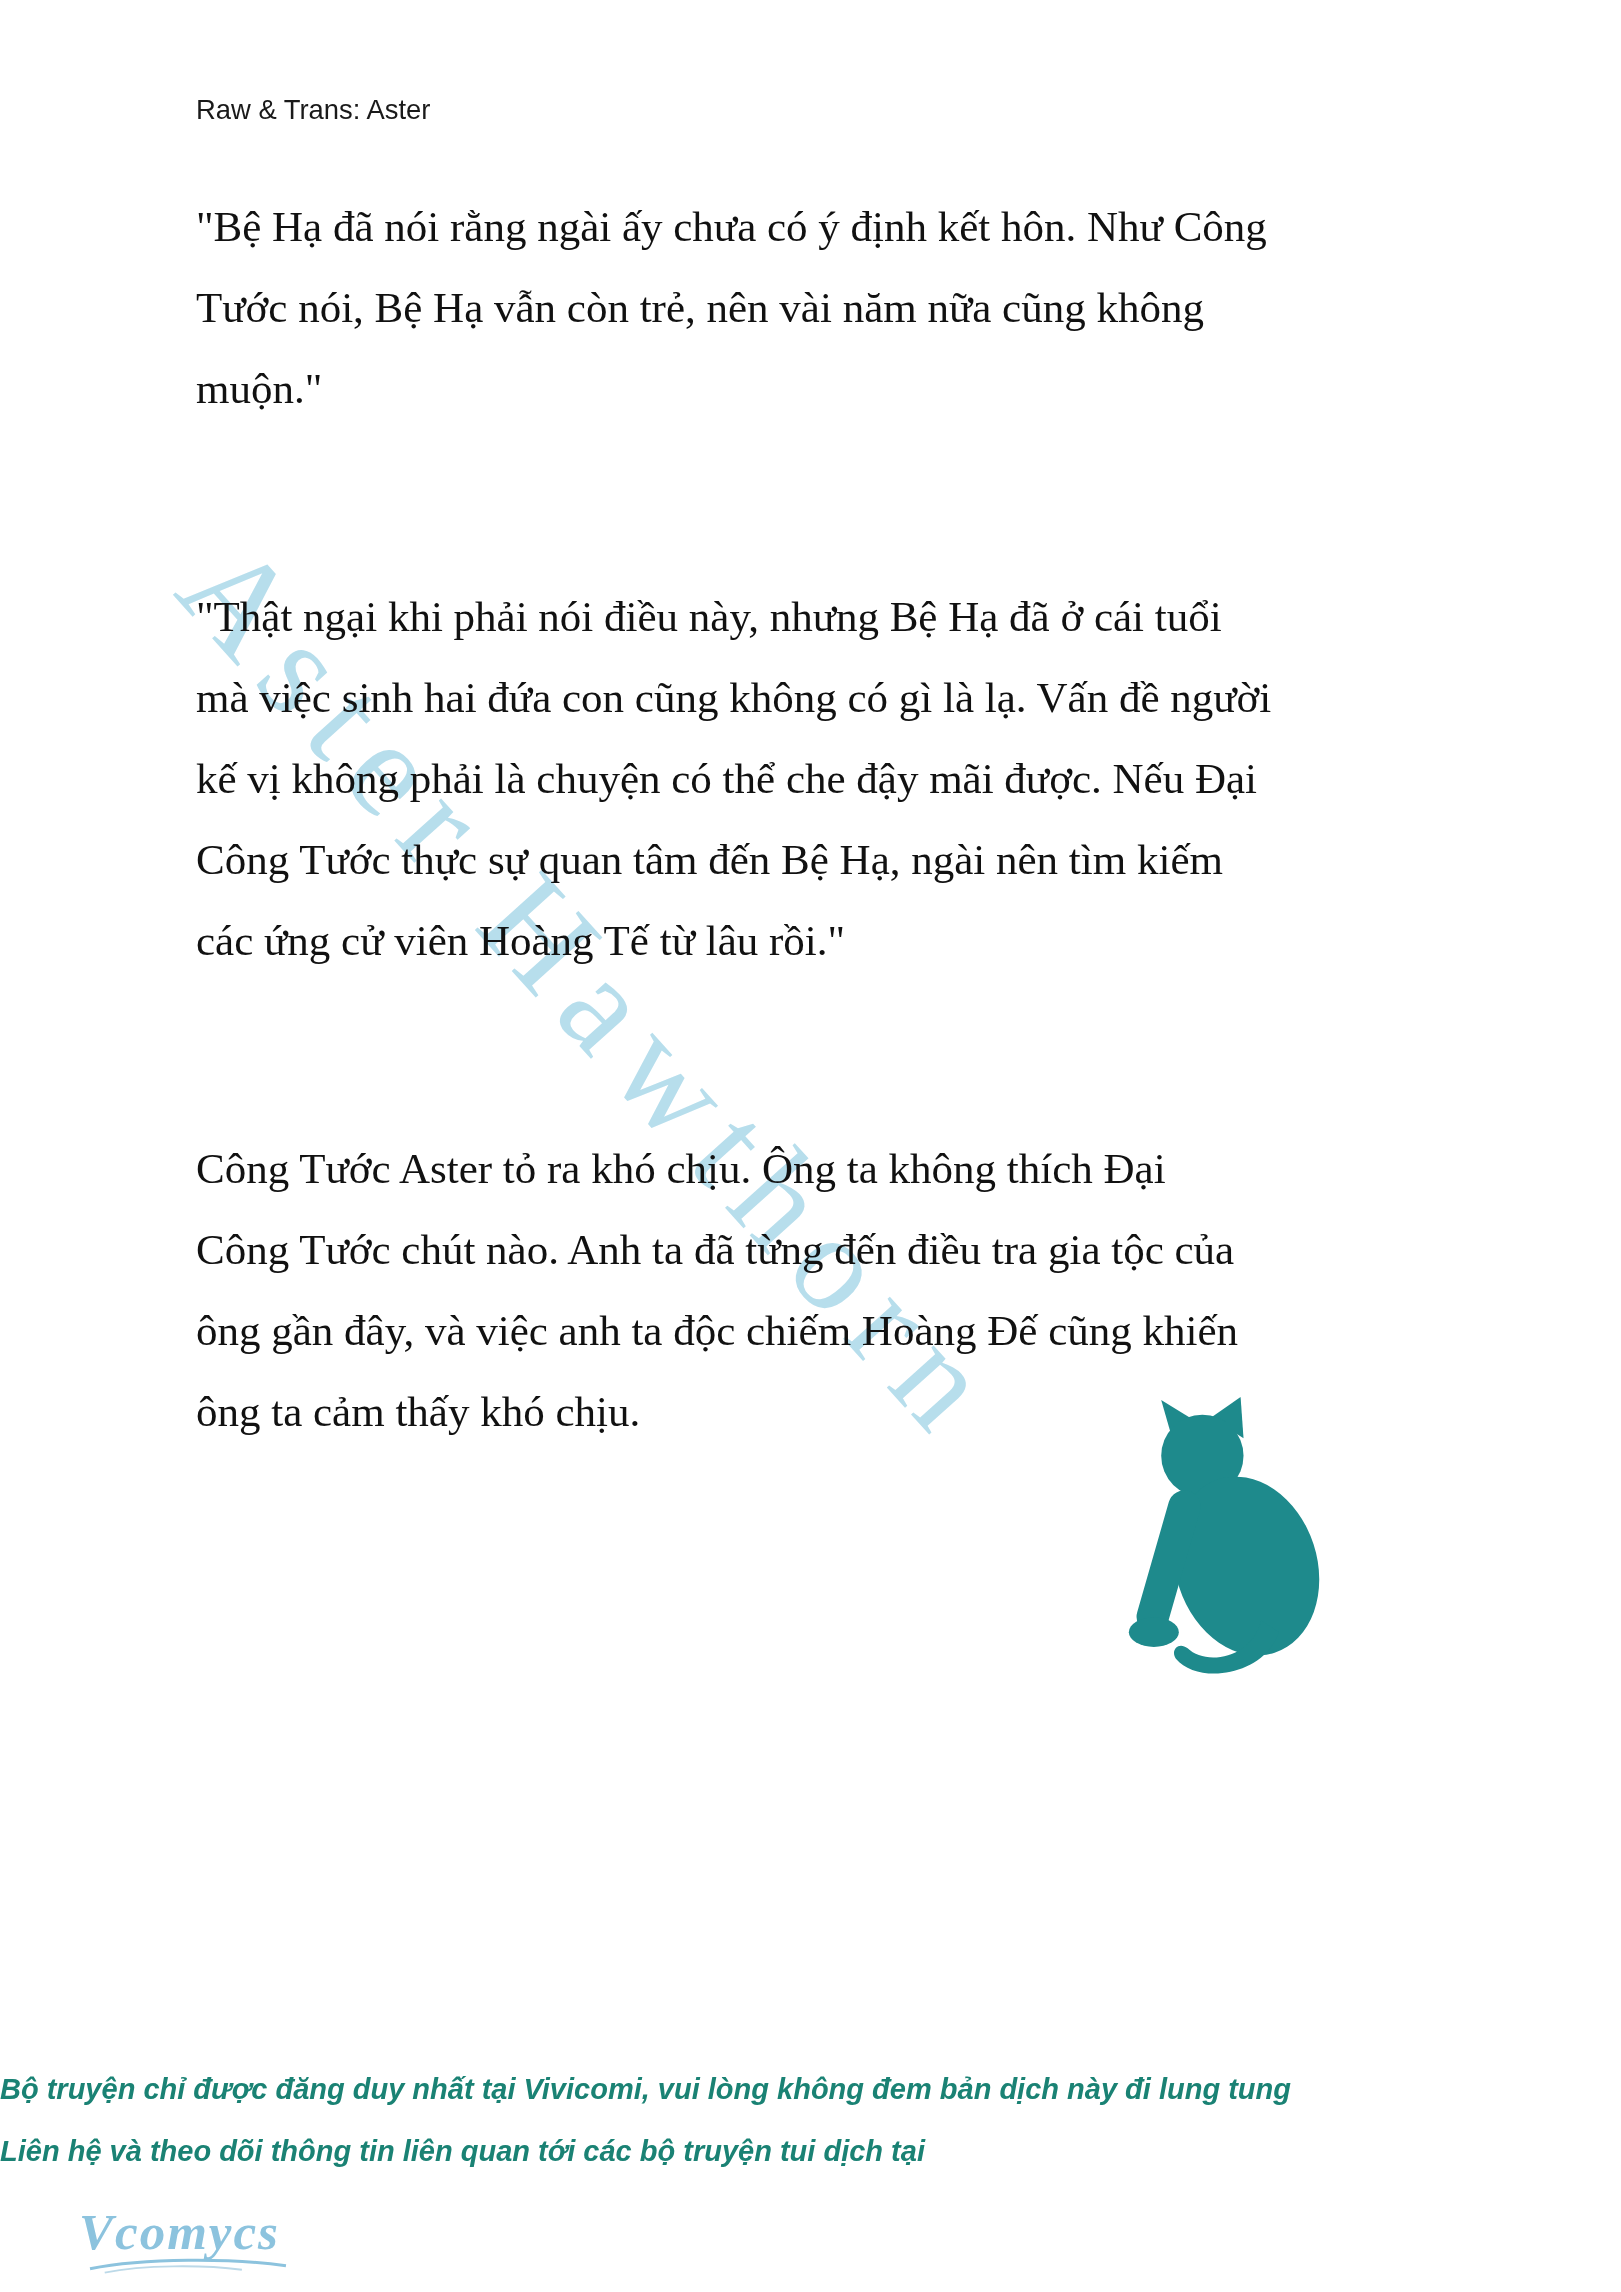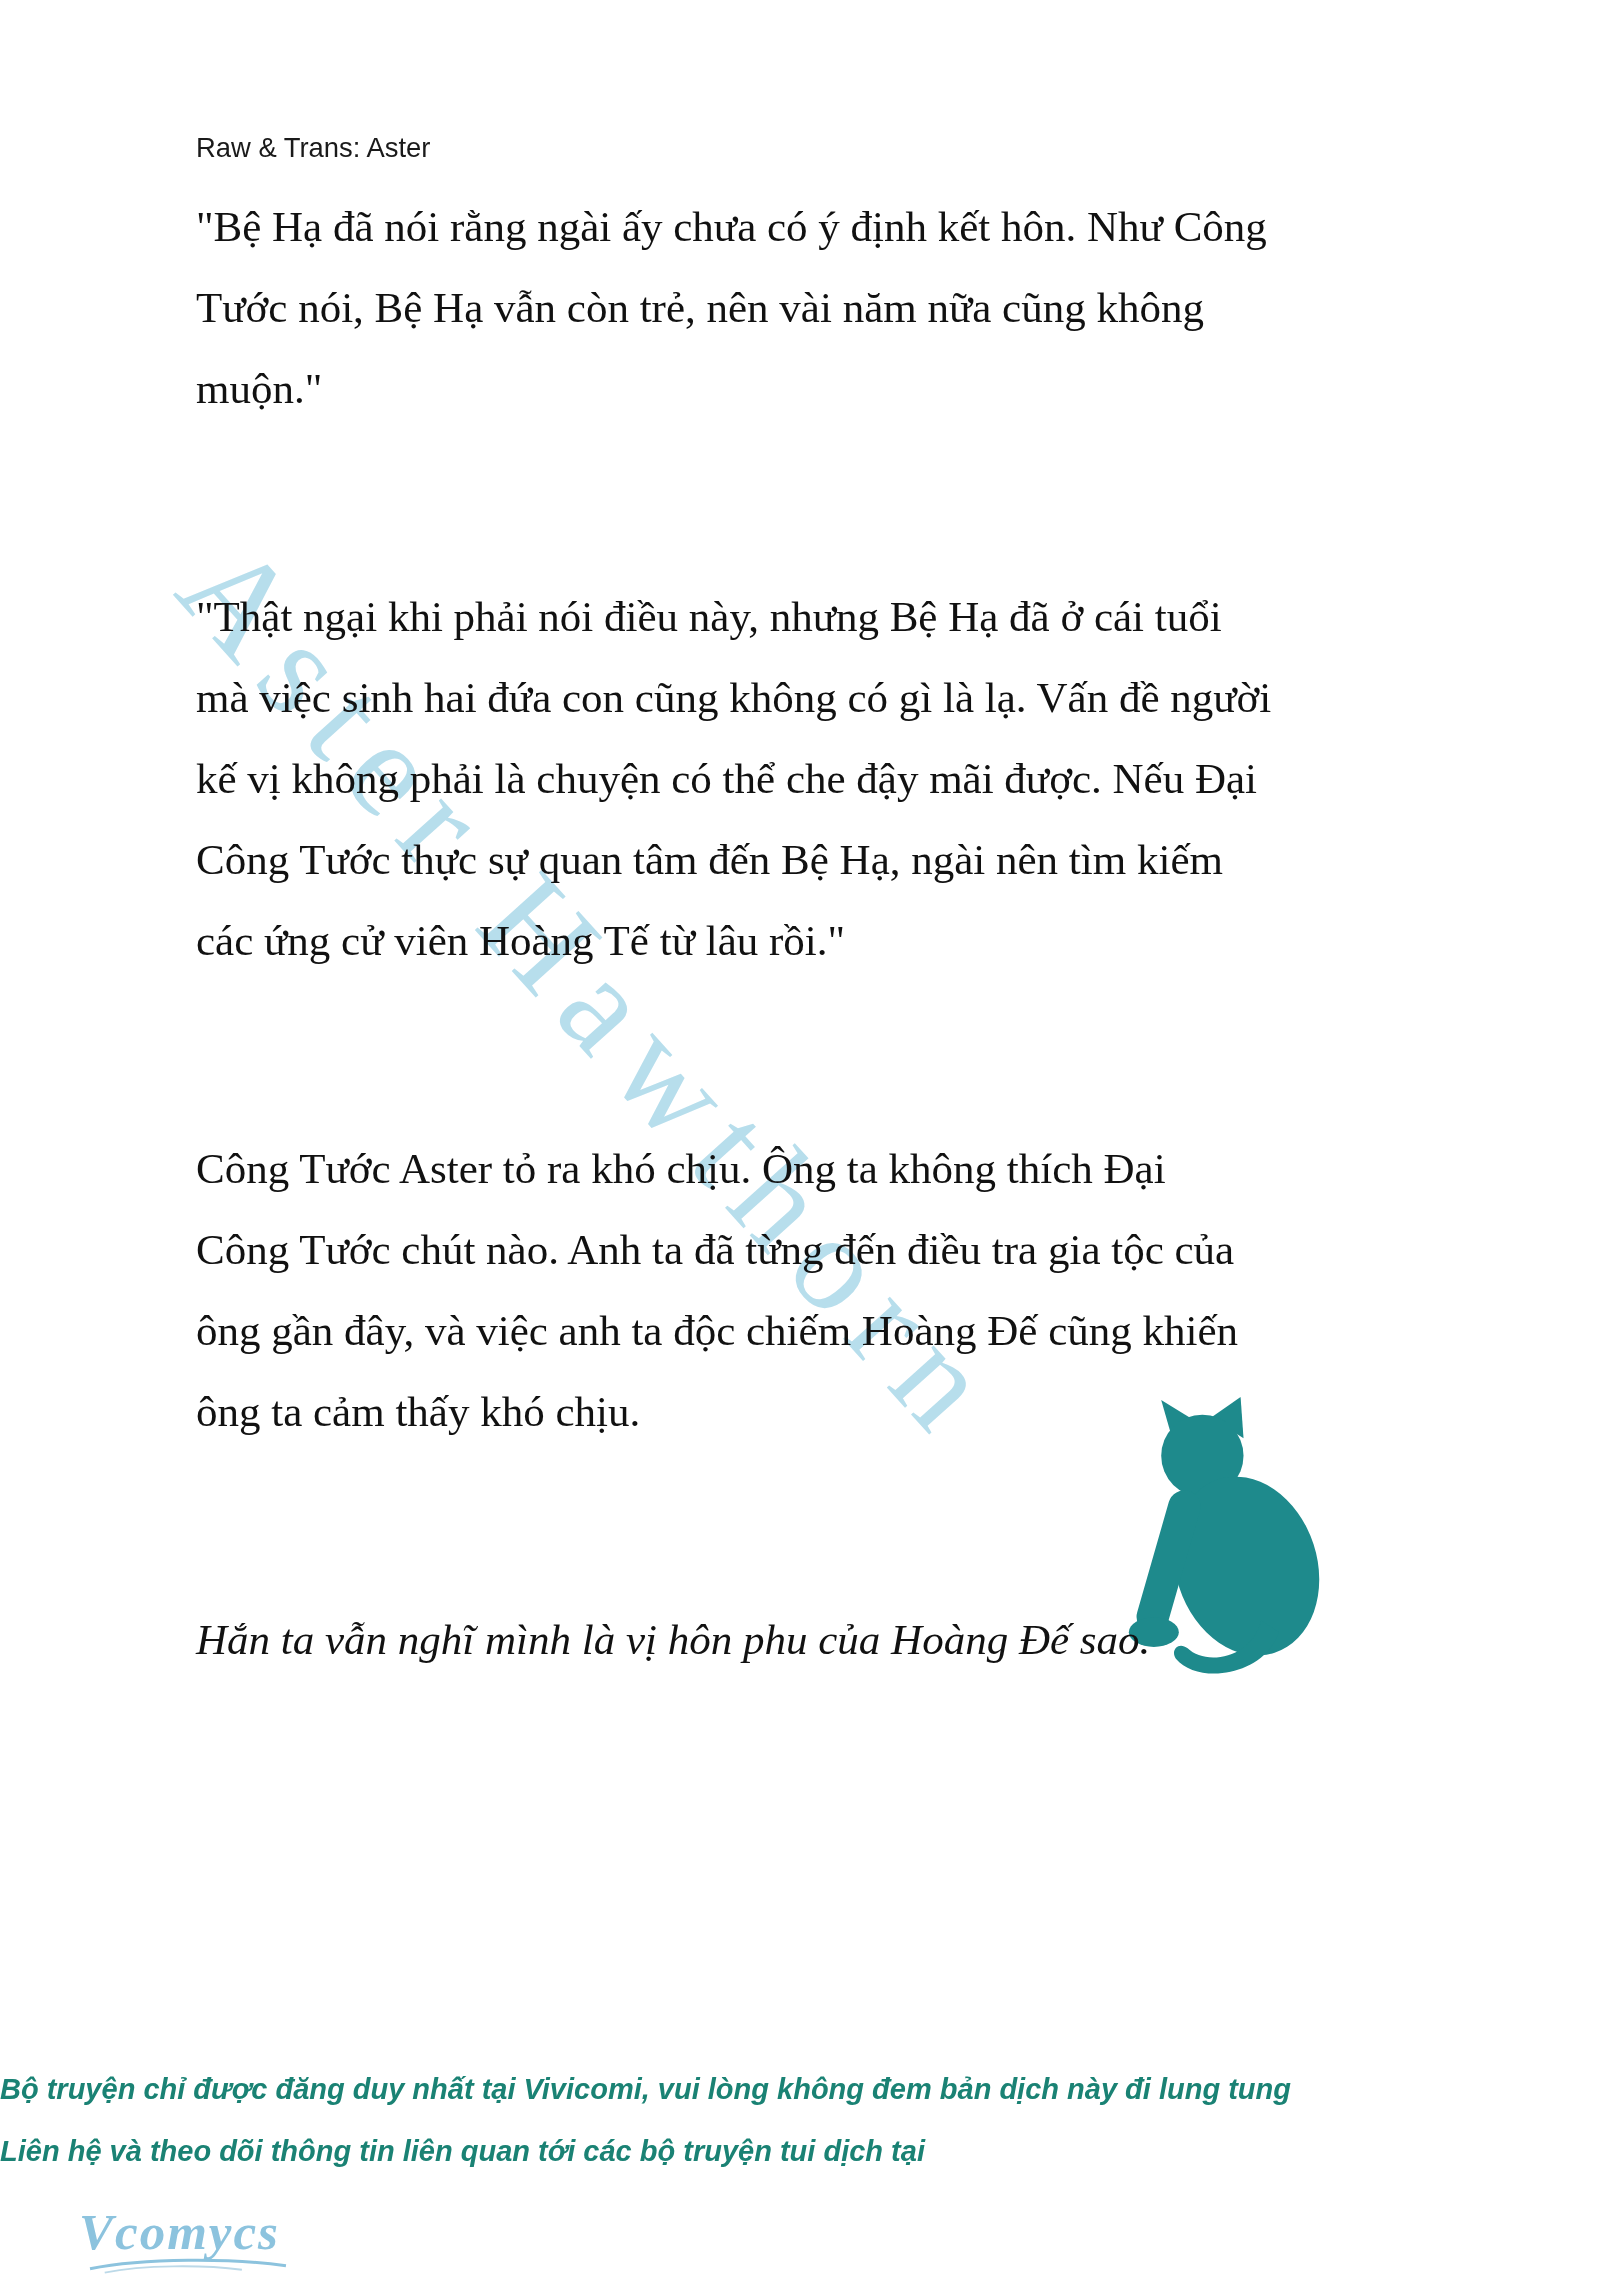--- a/index.html
+++ b/index.html
@@ -14,21 +14,20 @@
     color: #111111;
   }
   .header {
     position: absolute;
     left: 196px;
     top: 94px;
     font-family: "Liberation Sans", sans-serif;
     font-size: 27.4px;
     color: #1a1a1a;
     z-index: 2;
-    margin-top: 38px;
   }
   .watermark {
     position: absolute;
     left: 265px;
     top: 510px;
     transform: rotate(48deg);
     transform-origin: 0 0;
     font-family: "Liberation Serif", serif;
     font-size: 137px;
     letter-spacing: 19.6px;
@@ -115,21 +114,20 @@
 muộn."</p>
     <p>"Thật ngại khi phải nói điều này, nhưng Bệ Hạ đã ở cái tuổi
 mà việc sinh hai đứa con cũng không có gì là lạ. Vấn đề người
 kế vị không phải là chuyện có thể che đậy mãi được. Nếu Đại
 Công Tước thực sự quan tâm đến Bệ Hạ, ngài nên tìm kiếm
 các ứng cử viên Hoàng Tế từ lâu rồi."</p>
     <p>Công Tước Aster tỏ ra khó chịu. Ông ta không thích Đại
 Công Tước chút nào. Anh ta đã từng đến điều tra gia tộc của
 ông gần đây, và việc anh ta độc chiếm Hoàng Đế cũng khiến
 ông ta cảm thấy khó chịu.</p>
-    <p class="italic">Hắn ta vẫn nghĩ mình là vị hôn phu của Hoàng Đế sao.</p>
   </div>
 
   <div class="footer">
     <div class="f-line">Bộ truyện chỉ được đăng duy nhất tại Vivicomi, vui lòng không đem bản dịch này đi lung tung</div>
     <div class="f-line">Liên hệ và theo dõi thông tin liên quan tới các bộ truyện tui dịch tại</div>
   </div>
 
   <div class="logo">
     <span class="logo-text">Vcomycs</span>
     <svg width="206" height="19.6" viewBox="0 0 210 20" xmlns="http://www.w3.org/2000/svg">

